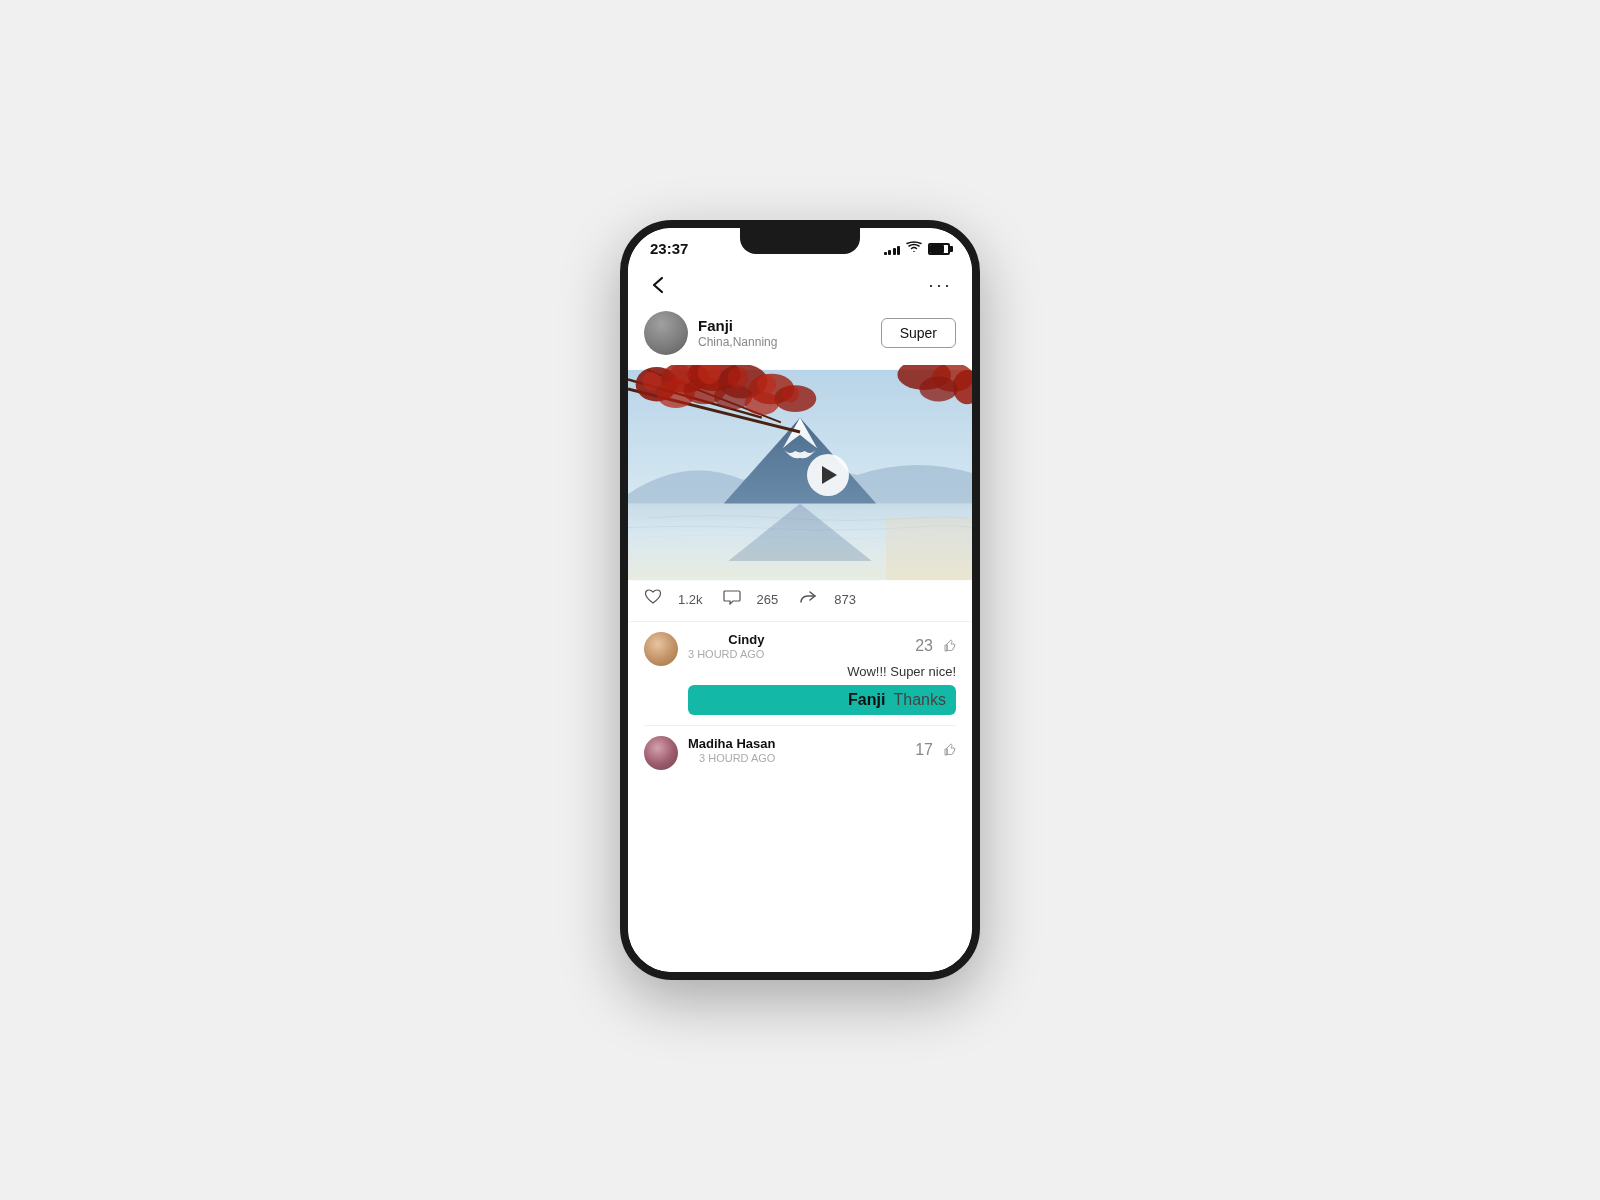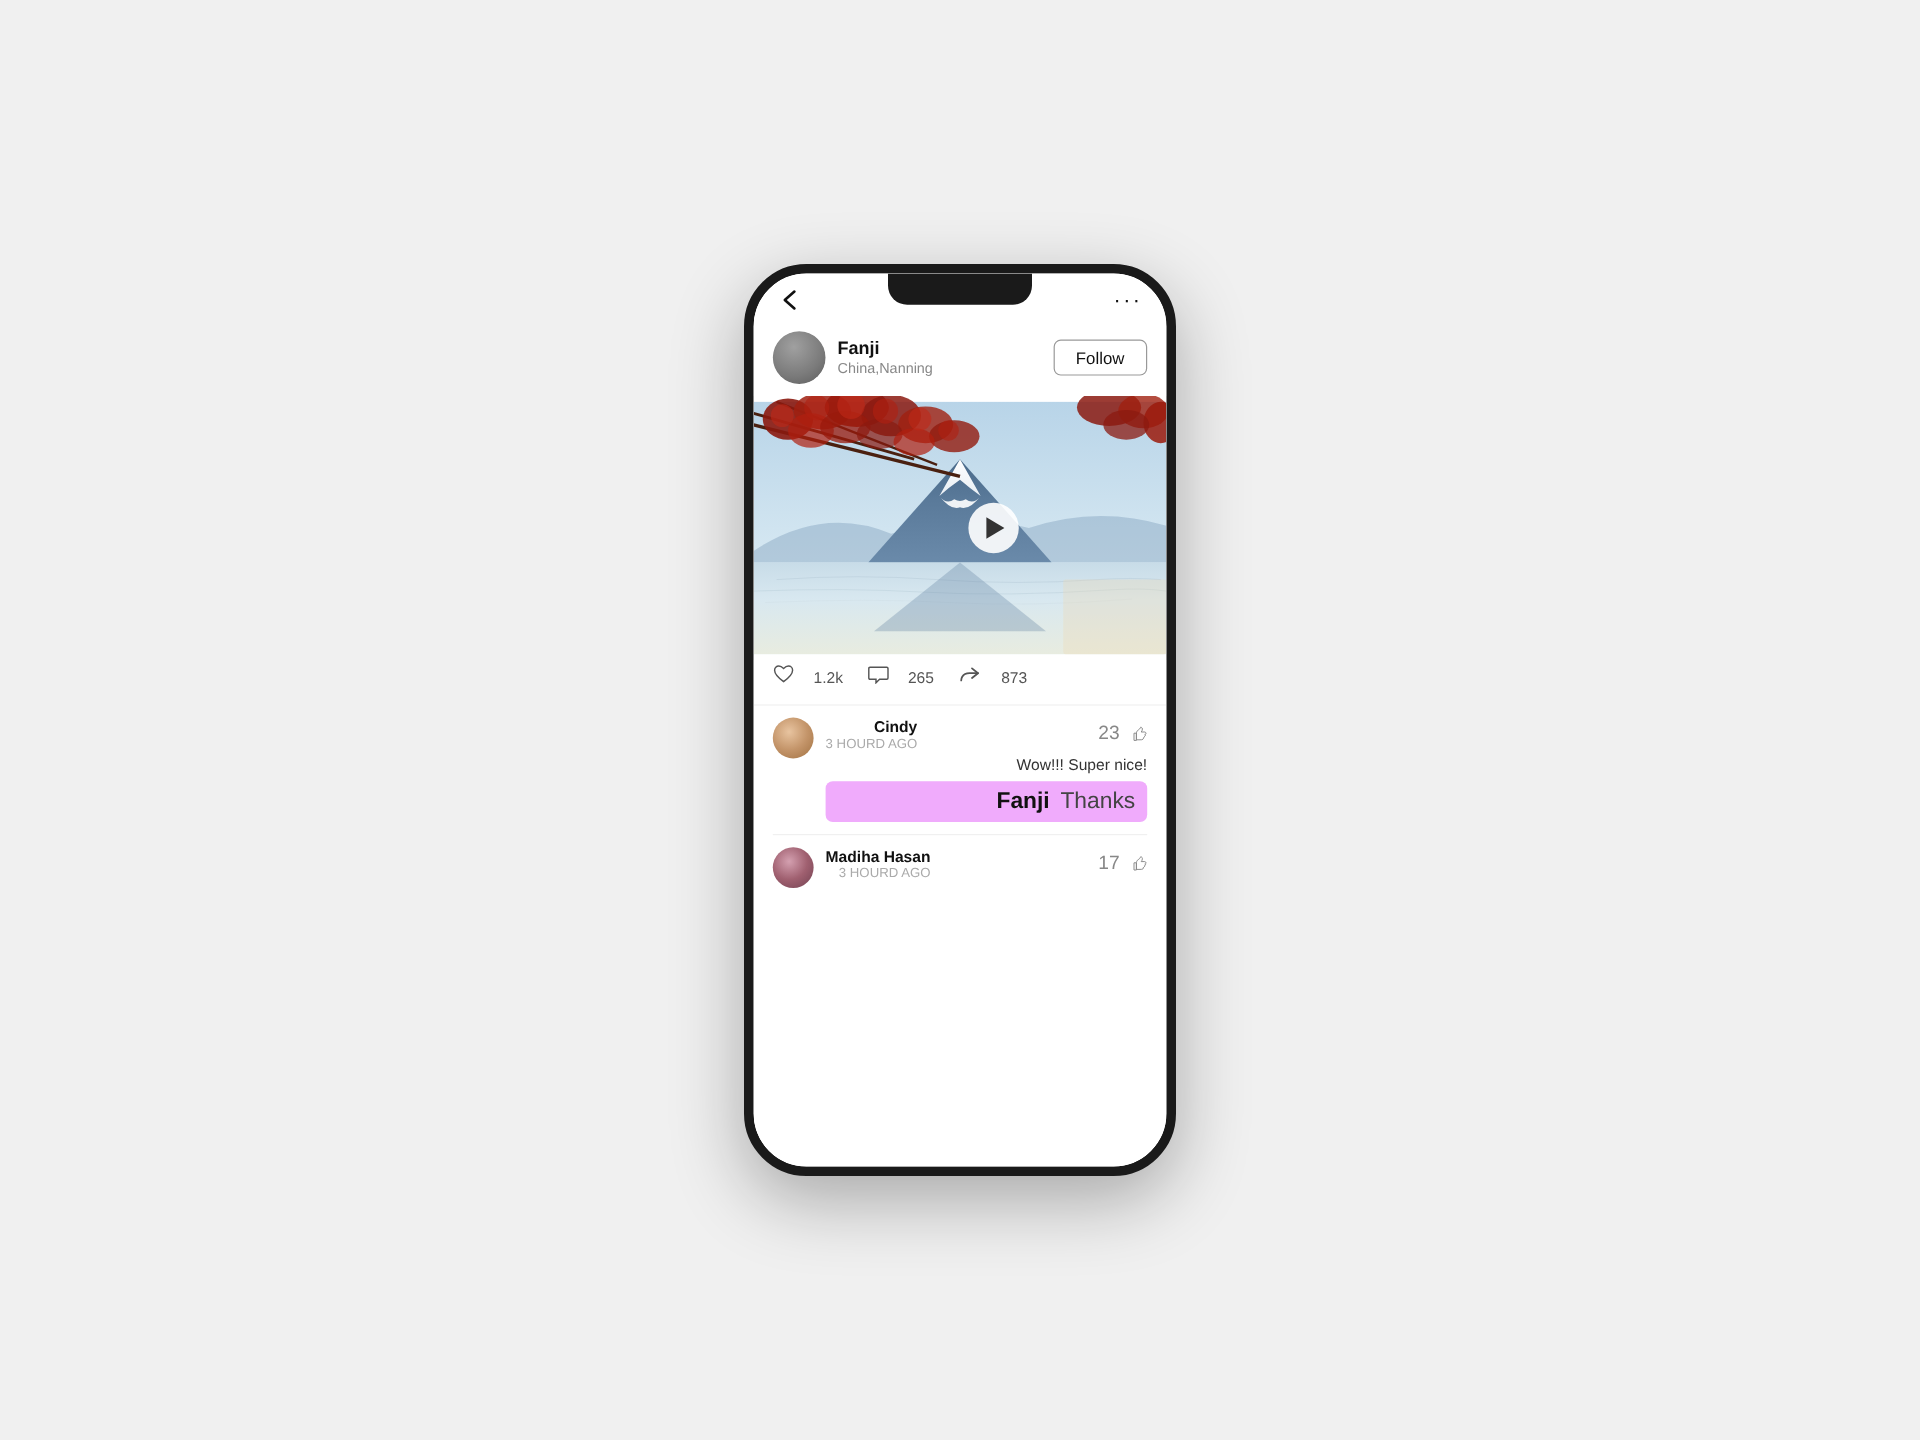--- a/index.html
+++ b/index.html
@@ -299,25 +299,25 @@
       font-size: 16px;
       color: #888;
       cursor: pointer;
     }
     .comment-text {
       font-size: 13px;
       color: #333;
       margin-top: 4px;
     }
     .reply-item {
-      background: #f0abfc;
+      background: #14b8a6;
       border-radius: 6px;
       padding: 6px 10px;
       margin-top: 6px;
-      font-size: 19px;
+      font-size: 16px;
       color: #444;
     }
     .reply-author {
       font-weight: 700;
       color: #111;
       margin-right: 4px;
     }
     .divider {
       height: 1px;
       background: #f0f0f0;
@@ -336,20 +336,42 @@
       z-index: 10;
     }
   </style>
 </head>
 <body>
 
 <div class="phone-wrapper">
   <div class="phone-frame">
     <div class="phone-inner">
 
+      <div class="status-bar">
+        <span class="status-time">23:37</span>
+        <div class="status-icons">
+          <div class="signal-bars">
+            <div class="signal-bar" style="height:3px;"></div>
+            <div class="signal-bar" style="height:5px;"></div>
+            <div class="signal-bar" style="height:7px;"></div>
+            <div class="signal-bar" style="height:9px;"></div>
+          </div>
+          <span class="wifi-icon">
+            <svg width="16" height="12" viewBox="0 0 16 12">
+              <path d="M8 9.5 L9 11 L7 11 Z" fill="#111"></path>
+              <path d="M5.5 7.5 Q8 5.5 10.5 7.5" stroke="#111" stroke-width="1.5" fill="none" stroke-linecap="round"></path>
+              <path d="M3 5 Q8 2 13 5" stroke="#111" stroke-width="1.5" fill="none" stroke-linecap="round"></path>
+              <path d="M1 2.5 Q8 -0.5 15 2.5" stroke="#111" stroke-width="1.5" fill="none" stroke-linecap="round"></path>
+            </svg>
+          </span>
+          <div class="battery-icon">
+            <div class="battery-fill"></div>
+          </div>
+        </div>
+      </div>
 
       <div class="nav-bar">
         <div class="back-btn">
           <svg width="20" height="18" viewBox="0 0 20 18">
             <path d="M12 2 L4 9 L12 16" stroke="#111" stroke-width="2.2" fill="none" stroke-linecap="round" stroke-linejoin="round"></path>
           </svg>
         </div>
         <div class="more-btn">
           <span>···</span>
         </div>
@@ -358,21 +380,21 @@
       <div class="profile-header">
         <div class="profile-info">
           <div class="avatar">
             <div class="avatar-img"></div>
           </div>
           <div class="profile-text">
             <div class="profile-name">Fanji</div>
             <div class="profile-location">China,Nanning</div>
           </div>
         </div>
-        <button class="follow-btn">Follow</button>
+        <button class="follow-btn">Super</button>
       </div>
 
       <div class="post-image">
         <div class="mountain-scene">
           <svg class="scene-svg" viewBox="0 0 360 220" xmlns="http://www.w3.org/2000/svg">
 
             <defs>
               <linearGradient id="skyGrad" x1="0" y1="0" x2="0" y2="1">
                 <stop offset="0%" stop-color="#b8d4e8"></stop>
                 <stop offset="50%" stop-color="#d0e4f0"></stop>

